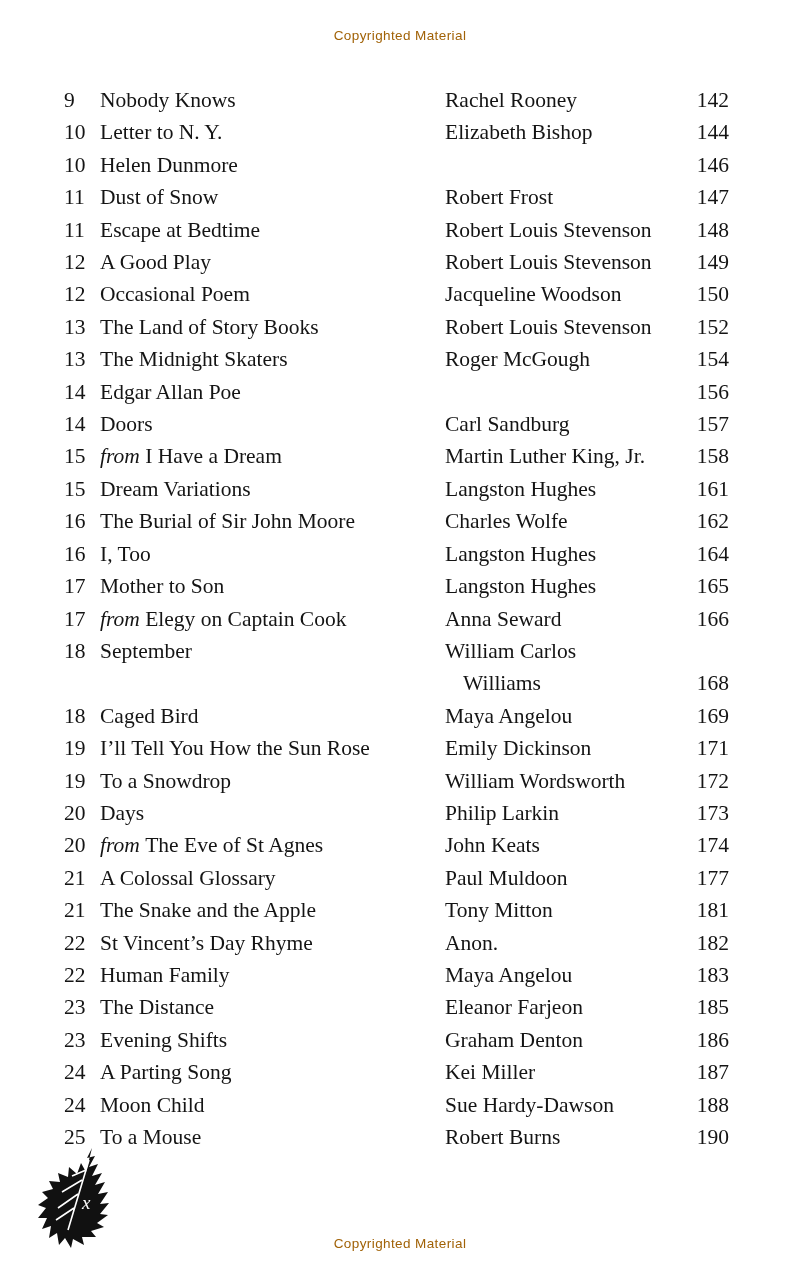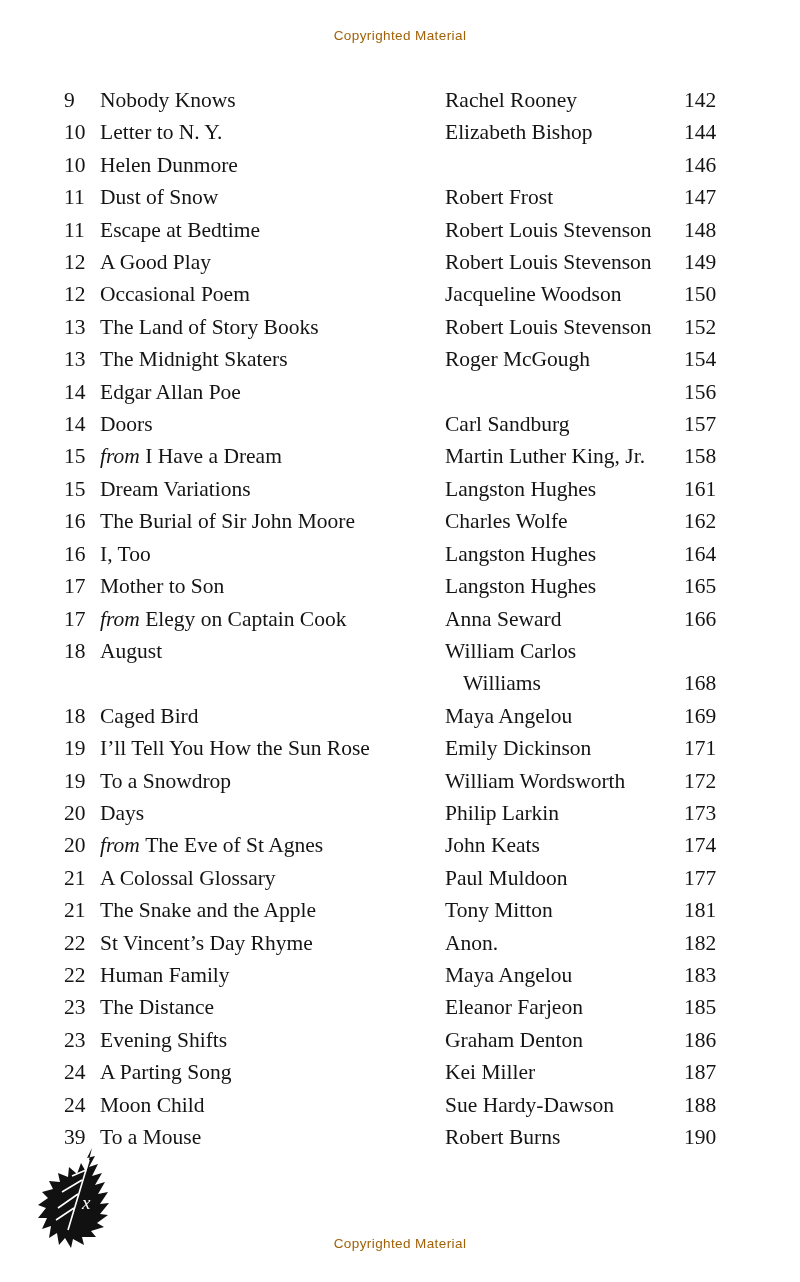--- a/index.html
+++ b/index.html
@@ -27,21 +27,21 @@
     display:flex; align-items:flex-start;
     font-size:21.5px; line-height:32.4px;
     white-space:nowrap;
   }
   .day   { width:36px; flex:none; }
   .title { width:345px; flex:none; overflow:hidden; }
   .from  { font-style:italic; }
   .author { flex:1; white-space:normal; }
   .author .line2 { display:block; padding-left:18px; }
   .pageno {
-    width:58px; flex:none; text-align:center;
+    width:58px; flex:none; text-align:right;
     align-self:flex-end;
   }
   .leaf-wrap {
     position:absolute; left:32px; top:1146px;
     width:92px; height:104px;
   }
   .leaf-wrap svg { display:block; }
   .leaf-x {
     position:absolute; left:50px; top:46px;
     color:#ffffff; font-style:italic;
@@ -151,21 +151,21 @@
     <span class="pageno">165</span>
   </div>
       <div class="row">
     <span class="day">17</span>
     <span class="title"><i class="from">from </i><span>Elegy on Captain Cook</span></span>
     <span class="author"><span>Anna Seward</span></span>
     <span class="pageno">166</span>
   </div>
       <div class="row">
     <span class="day">18</span>
-    <span class="title"><span>August</span></span>
+    <span class="title"><span>September</span></span>
     <span class="author"><span>William Carlos</span><span class="line2">Williams</span></span>
     <span class="pageno">168</span>
   </div>
       <div class="row">
     <span class="day">18</span>
     <span class="title"><span>Caged Bird</span></span>
     <span class="author"><span>Maya Angelou</span></span>
     <span class="pageno">169</span>
   </div>
       <div class="row">
@@ -234,21 +234,21 @@
     <span class="author"><span>Kei Miller</span></span>
     <span class="pageno">187</span>
   </div>
       <div class="row">
     <span class="day">24</span>
     <span class="title"><span>Moon Child</span></span>
     <span class="author"><span>Sue Hardy-Dawson</span></span>
     <span class="pageno">188</span>
   </div>
       <div class="row">
-    <span class="day">39</span>
+    <span class="day">25</span>
     <span class="title"><span>To a Mouse</span></span>
     <span class="author"><span>Robert Burns</span></span>
     <span class="pageno">190</span>
   </div>
     </div>
 
   <div class="leaf-wrap">
     <svg width="92" height="104" viewBox="0 0 92 104">
       <path fill="#111111" d="
         M60,2

